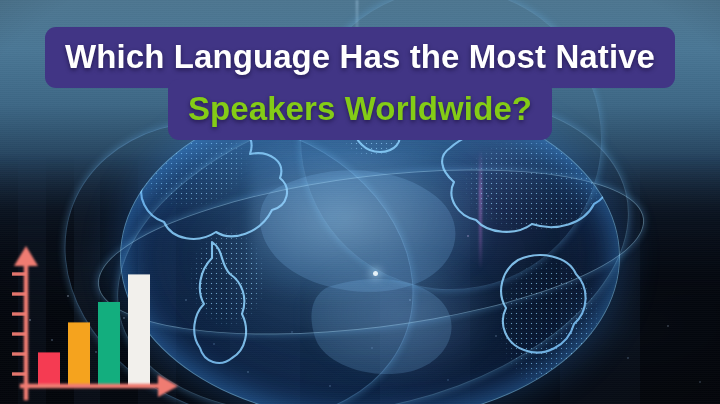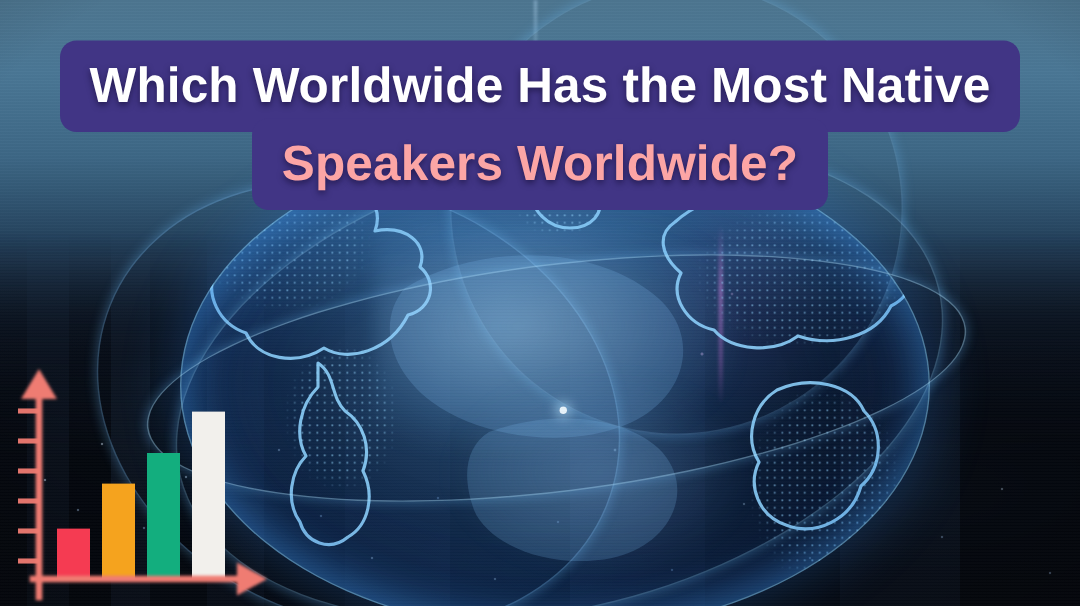--- a/index.html
+++ b/index.html
@@ -341,19 +341,19 @@
         <line x1="12" y1="50" x2="26" y2="50" stroke="#ef7b72"></line>
         <line x1="12" y1="70" x2="26" y2="70" stroke="#ef7b72"></line>
         <line x1="12" y1="90" x2="26" y2="90" stroke="#ef7b72"></line>
         <line x1="12" y1="110" x2="26" y2="110" stroke="#ef7b72"></line>
         <line x1="12" y1="130" x2="26" y2="130" stroke="#ef7b72"></line>
       </g>
     </svg>
   </div>
 
   <div class="title-block">
-    <div class="title-line l1" style="background: rgb(65, 53, 133); color: rgb(255, 255, 255);">Which Worldwide Has the Most Native</div><br>
-    <div class="title-line l2" style="background: rgb(65, 53, 133); color: #fca5a5;">Speakers Worldwide?</div>
+    <div class="title-line l1" style="background: rgb(65, 53, 133); color: rgb(255, 255, 255);">Which Language Has the Most Native</div><br>
+    <div class="title-line l2" style="background: rgb(65, 53, 133); color: #84cc16;">Speakers Worldwide?</div>
   </div>
 
   <div class="layer vignette"></div>
   <div class="layer grain"></div>
 </div>
 
 </body></html>

